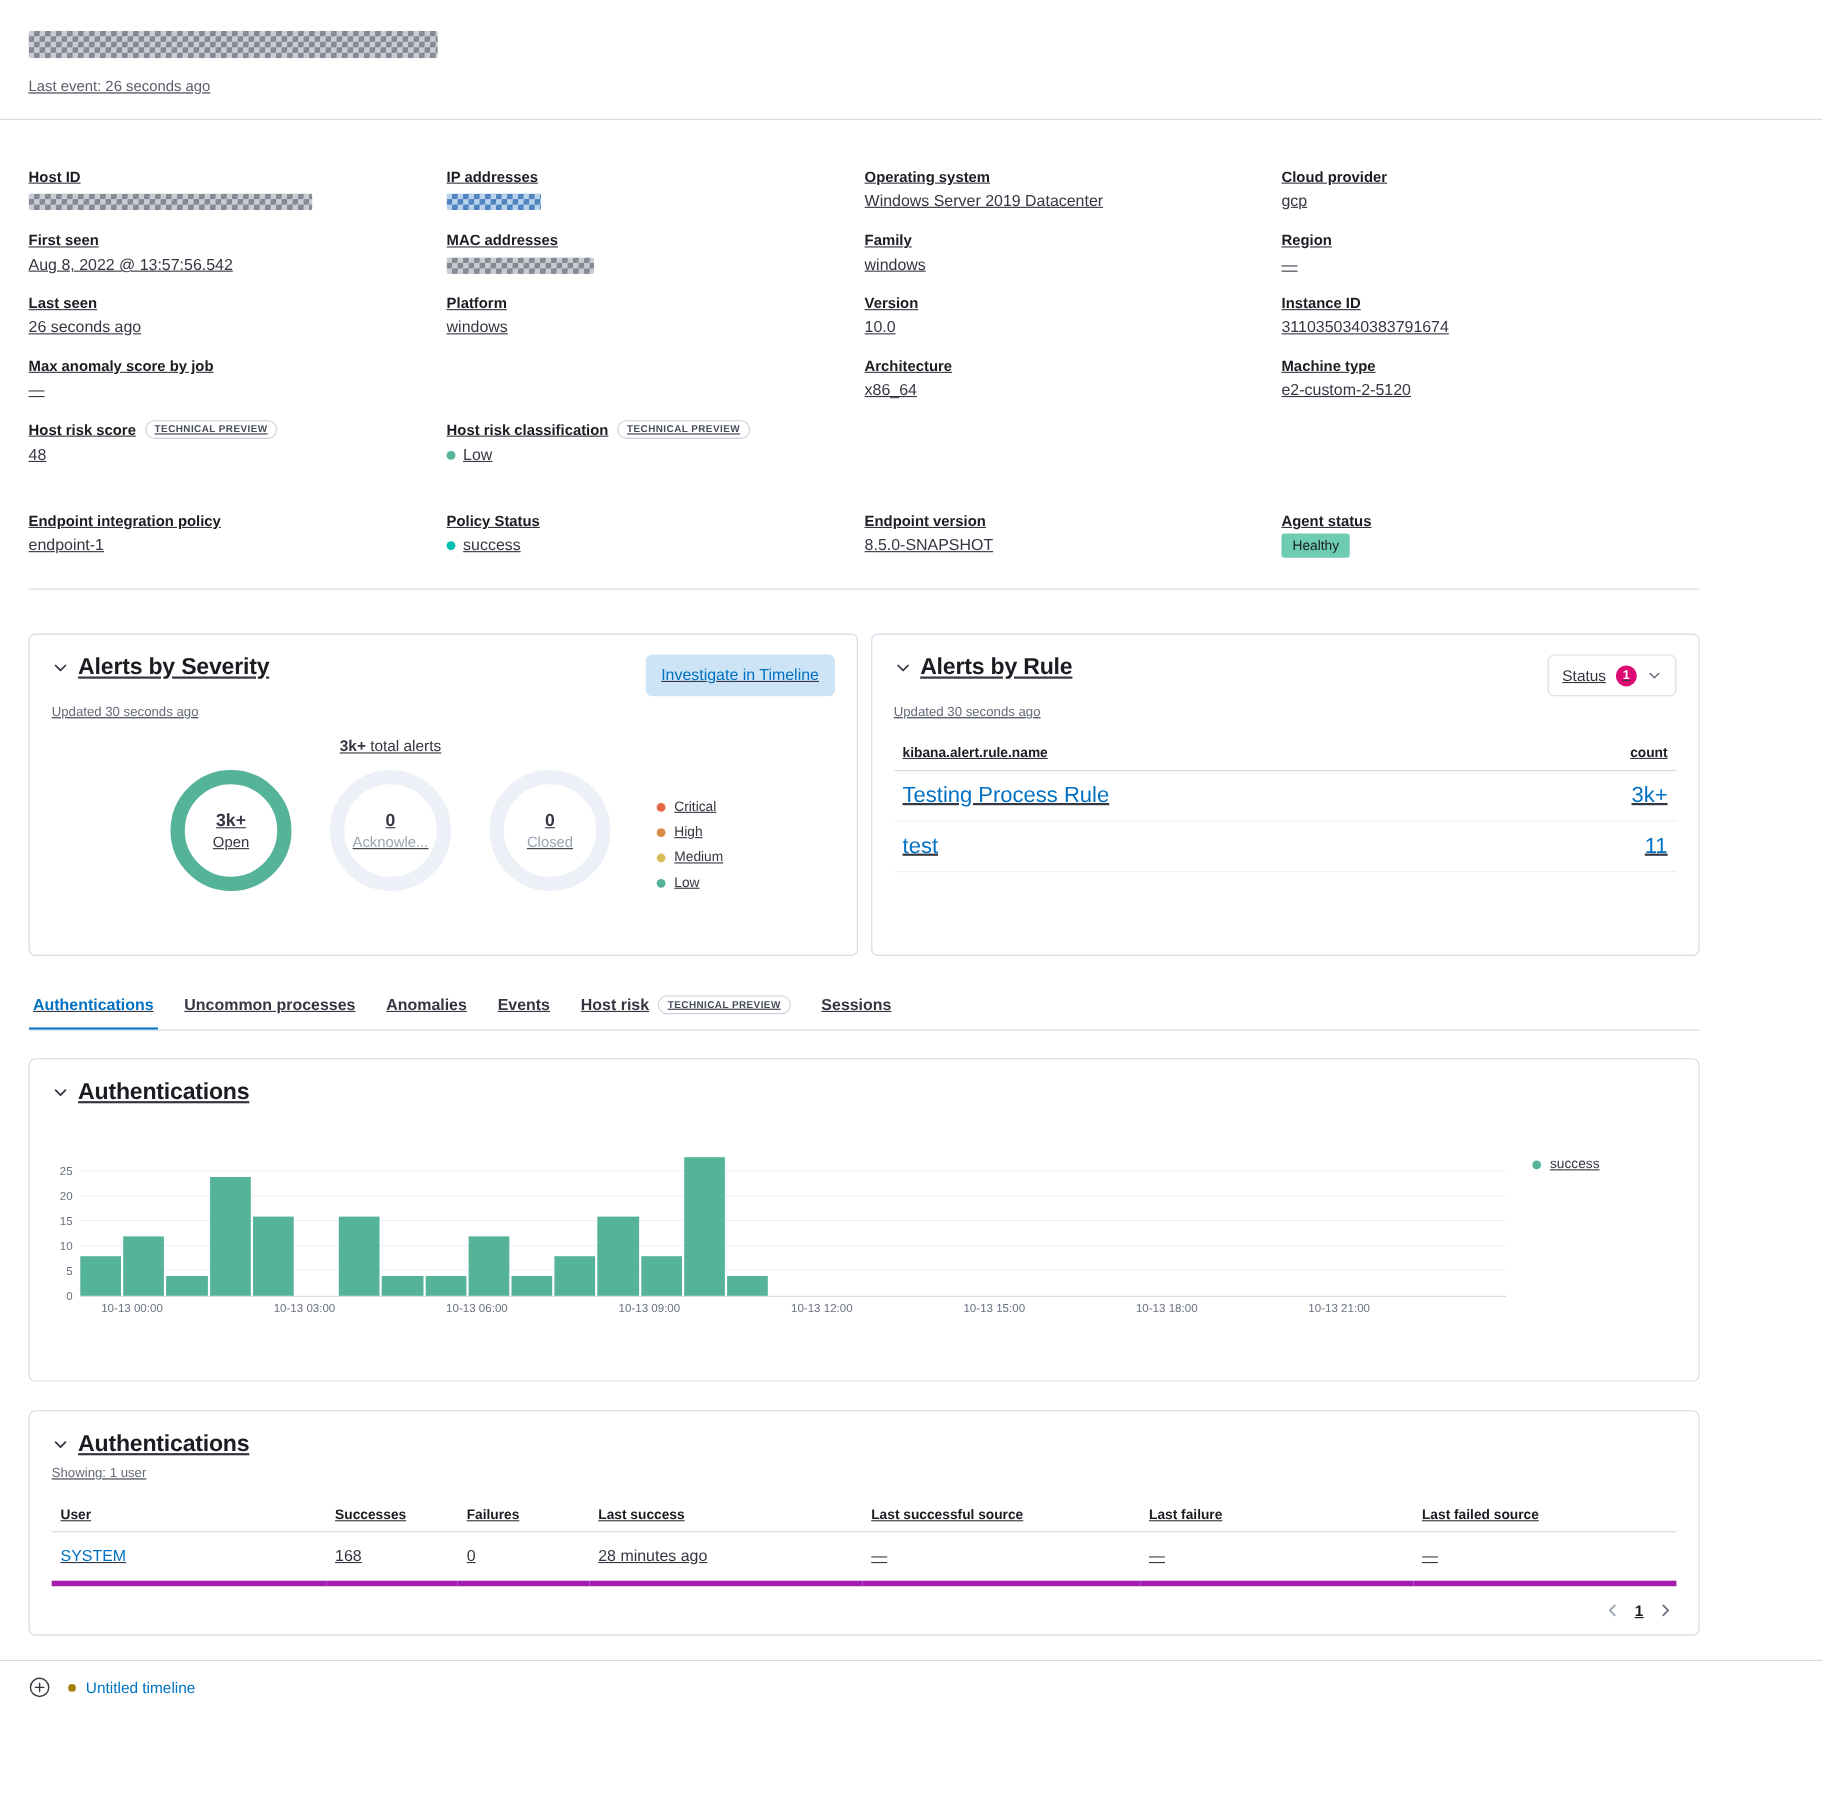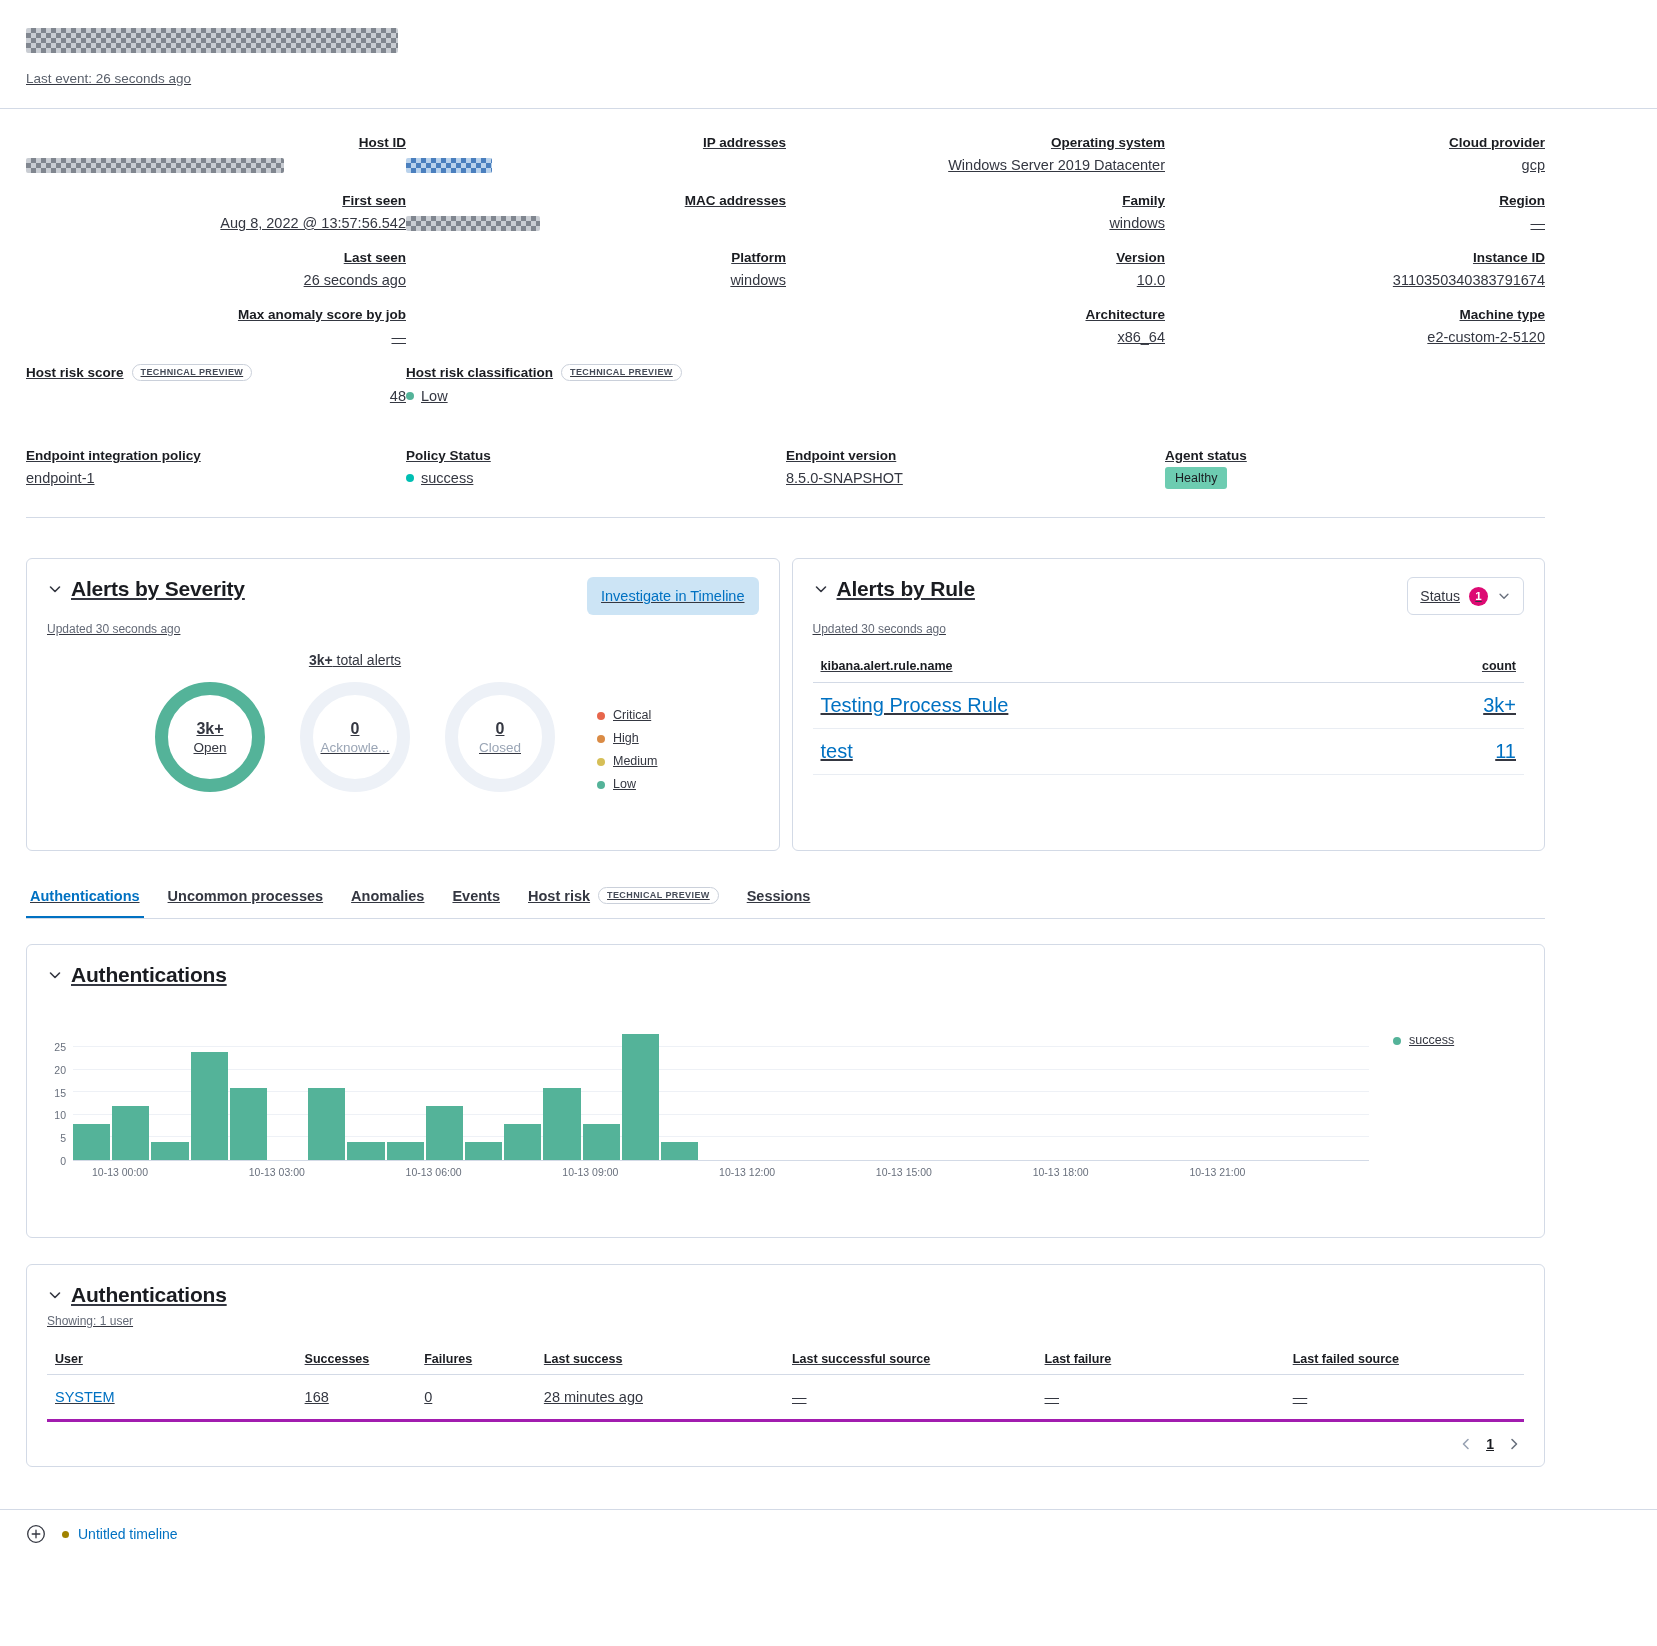--- a/index.html
+++ b/index.html
@@ -36,22 +36,21 @@
   .redact-sm { height: 15px; margin-top: 8px; }
   .last-event { margin-top: 18px; font-size: 13.5px; color: #5a606b; }
   .hr { border-top: 1px solid #d3dae6; }
   .hr-full { margin-top: 22px; width: 100%; }
 
   
   .overview-grid {
     display: grid;
     grid-template-columns: 380px 380px 379px 1fr;
     grid-template-rows: 58px 57px 57px 57px auto;
-    margin-top: 26px;
-    text-align: right;
+    margin-top: 44px;
   }
   .c1{grid-column:1} .c2{grid-column:2} .c3{grid-column:3} .c4{grid-column:4}
   .r1{grid-row:1} .r2{grid-row:2} .r3{grid-row:3} .r4{grid-row:4} .r5{grid-row:5}
   .f-label { font-size: 13.5px; font-weight: 700; color: #1a1c21; }
   .f-label-row { display: flex; align-items: center; gap: 8px; }
   .f-value { font-size: 14.5px; color: #343741; margin-top: 7px; }
   .dot-value { display: flex; align-items: center; gap: 7px; }
   .dot { width: 8px; height: 8px; border-radius: 50%; display: inline-block; flex: none; }
   .tech-badge {
     display:inline-block; font-size: 9px; font-weight: 700; letter-spacing: .4px;
@@ -140,21 +139,21 @@
   .xaxis { position: relative; height: 22px; margin-top: 5px; }
   .xtick { position: absolute; transform: translateX(-50%); font-size: 10.5px; color: #69707d; white-space: nowrap; }
   .chart-legend { width: 155px; padding-left: 24px; flex: none; }
 
   
   .table-panel { margin-top: 26px; padding-bottom: 12px; }
   .showing { font-size: 12px; color: #646a77; margin-top: 7px; }
   table { width: 100%; border-collapse: collapse; margin-top: 16px; table-layout: fixed; }
   th { text-align: left; font-size: 12.5px; font-weight: 700; color: #1a1c21;
        padding: 8px; border-bottom: 1px solid #d3dae6; }
-  td { font-size: 14.5px; color: #343741; padding: 14px 8px; border-bottom: 3px solid #a21caf; }
+  td { font-size: 14.5px; color: #343741; padding: 14px 8px; border-bottom: 5px solid #a21caf; }
   .pagination { display: flex; justify-content: flex-end; align-items: center; gap: 2px; margin-top: 12px; }
   .pg-arrow { display: inline-flex; cursor: pointer; padding: 2px; }
   .pg-num { font-size: 14px; font-weight: 700; color: #1a1c21; text-decoration: underline; padding: 2px 8px; cursor: pointer; }
 
   
   .bottom-bar {
     position: absolute; left: 0; top: 1509px; width: 100%; height: 49px;
     border-top: 1px solid #d3dae6; background: #fff;
     display: flex; align-items: center; padding: 0 26px; gap: 16px;
   }

